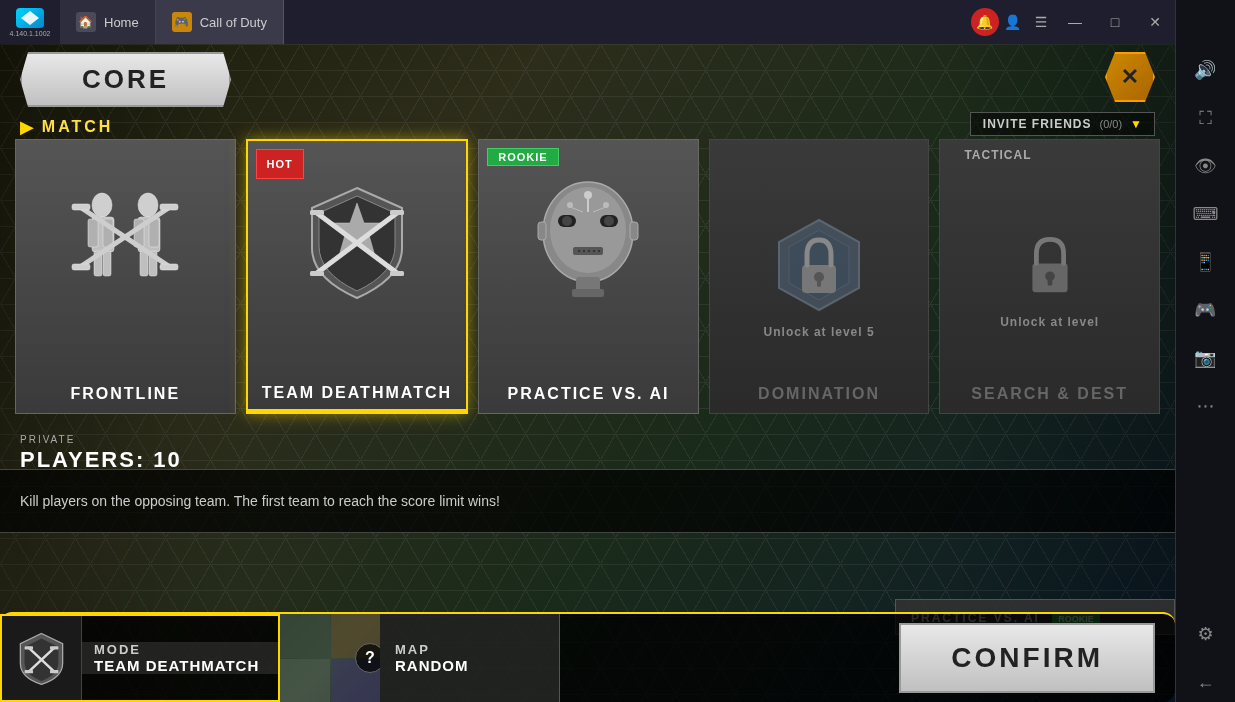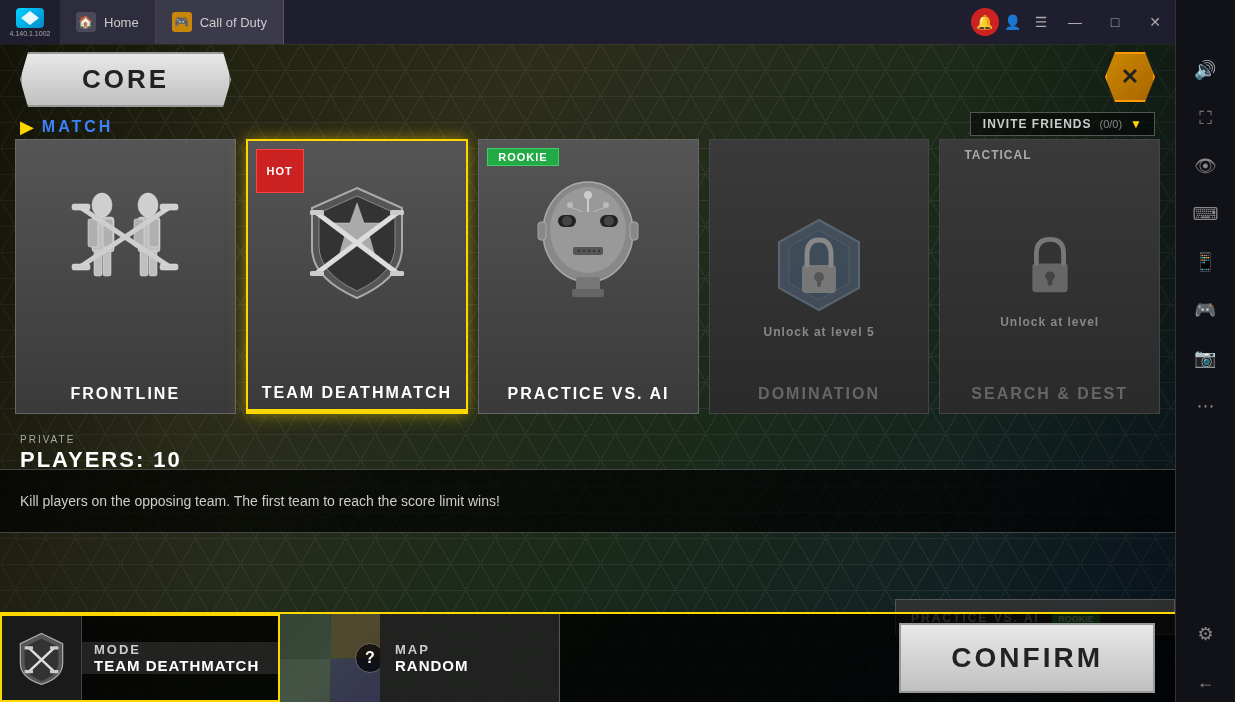--- a/index.html
+++ b/index.html
@@ -234,21 +234,21 @@
       display: flex;
       align-items: center;
       gap: 8px;
       padding: 4px 20px;
     }
     .match-arrow {
       color: #ffd700;
       font-size: 18px;
     }
     .match-label {
-      color: #3b82f6;
+      color: #fde047;
       font-size: 16px;
       font-weight: 900;
       letter-spacing: 3px;
     }
 
     
     .invite-friends {
       position: absolute;
       top: 68px;
       right: 20px;
@@ -330,21 +330,21 @@
     }
 
     .badge-hot {
       position: absolute;
       top: 8px;
       left: 8px;
       background: #cc2222;
       color: #fff;
       font-size: 11px;
       font-weight: 900;
-      padding: 15px 10px;
+      padding: 8px 10px;
       letter-spacing: 1px;
       border: 1px solid #ff4444;
     }
 
     .badge-rookie {
       position: absolute;
       top: 8px;
       left: 8px;
       background: #22aa44;
       color: #fff;
@@ -427,20 +427,21 @@
       bottom: 0;
       left: 0;
       right: 0;
       height: 90px;
       z-index: 10;
       background: rgba(0,0,0,0.8);
       border-top: 2px solid #ffd700;
       display: flex;
       align-items: center;
       gap: 0;
+      border-radius: 12px;
     }
 
     .mode-selector {
       height: 100%;
       width: 280px;
       border-right: 2px solid #ffd700;
       border: 2px solid #ffd700;
       display: flex;
       align-items: center;
       overflow: hidden;

